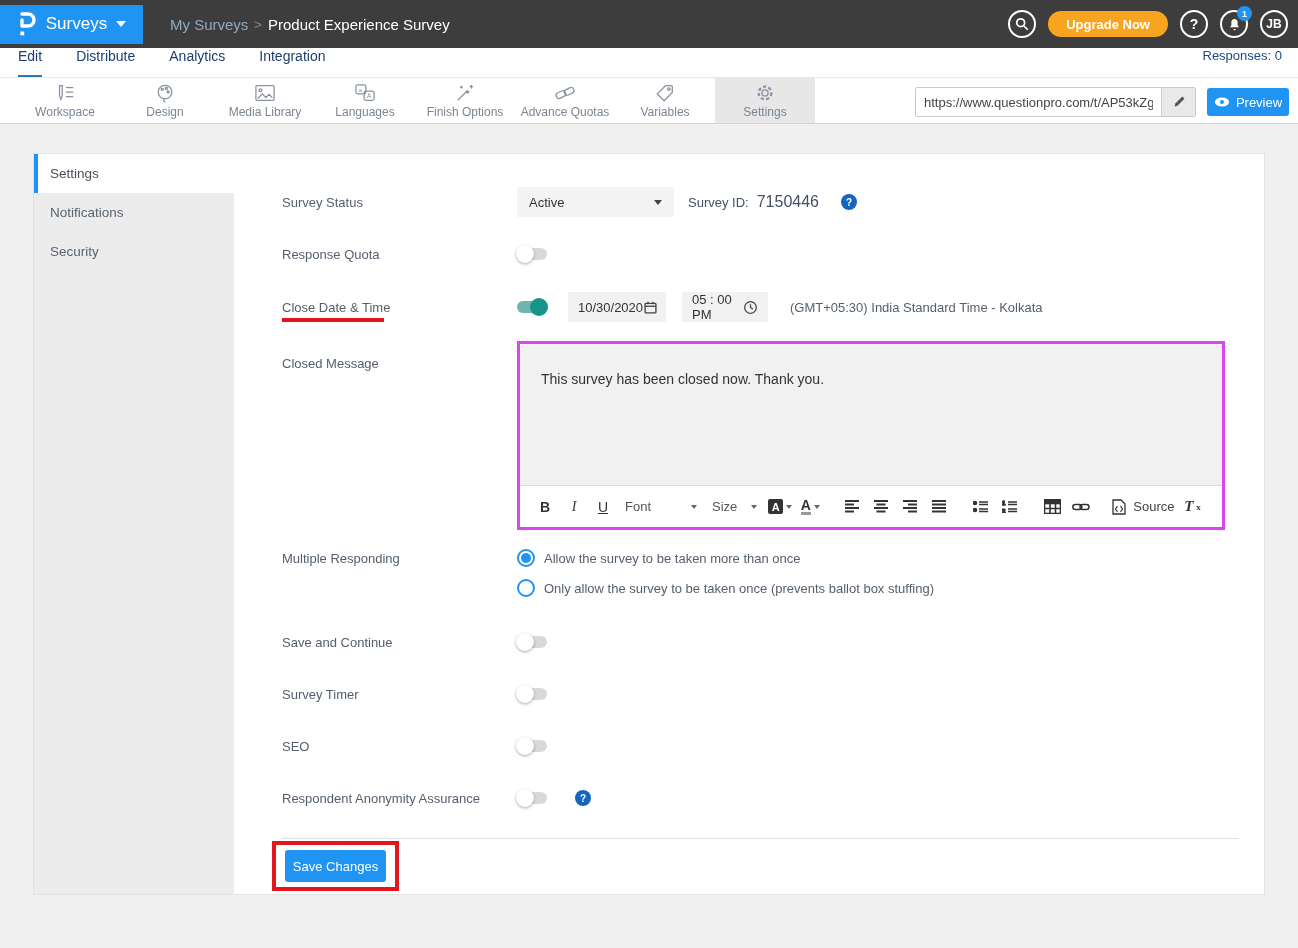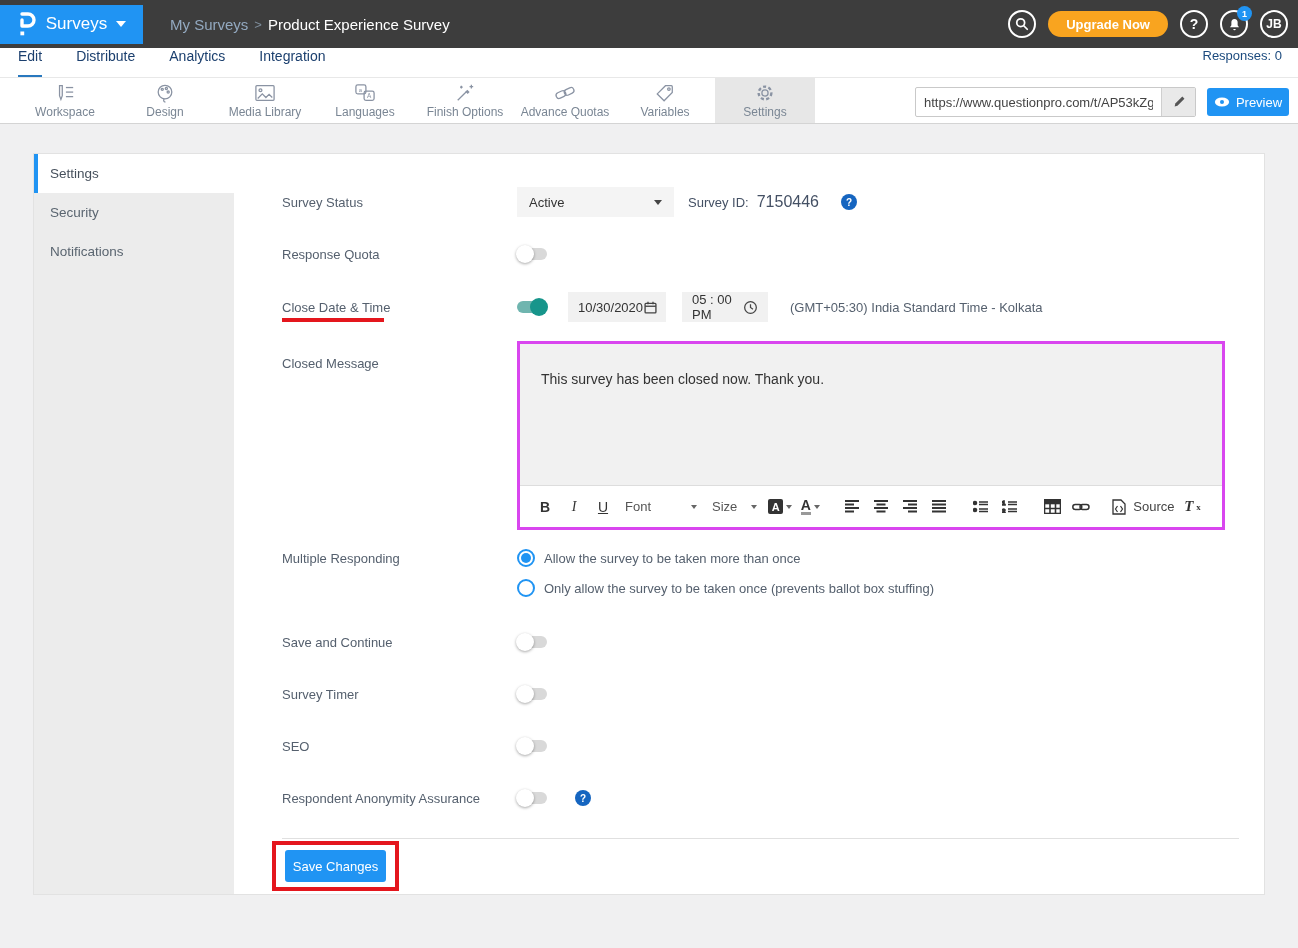--- a/index.html
+++ b/index.html
@@ -254,24 +254,24 @@
 </div>
 
 <div class="content">
   <div class="card">
 
     <div class="side-panel">
       <div class="side-item active">
         <span>Settings</span>
       </div>
       <div class="side-item">
+        <span>Notifications</span>
+      </div>
+      <div class="side-item">
         <span>Security</span>
-      </div>
-      <div class="side-item">
-        <span>Notifications</span>
       </div>
     </div>
 
     <div class="form-row" style="top:33px;">
       <div class="row-label">Survey Status</div>
       <div class="select-box">
         <span>Active</span>
         <span class="caret-dark"></span>
       </div>
       <span class="sid-label">Survey ID:</span>

